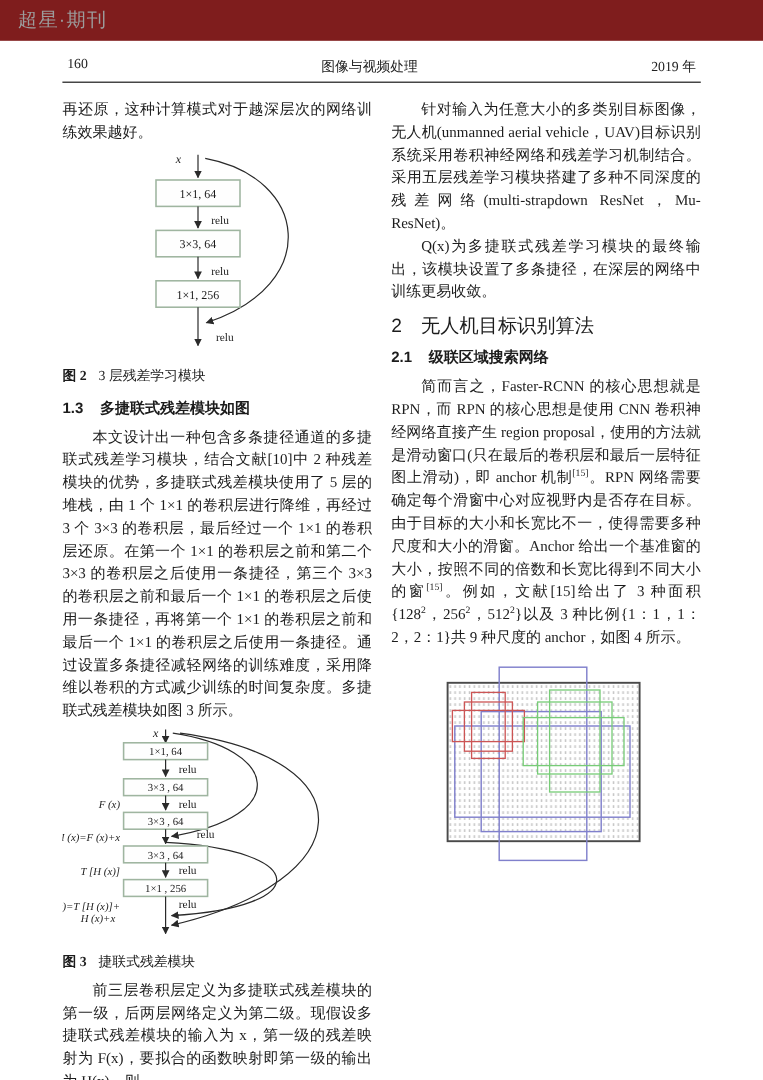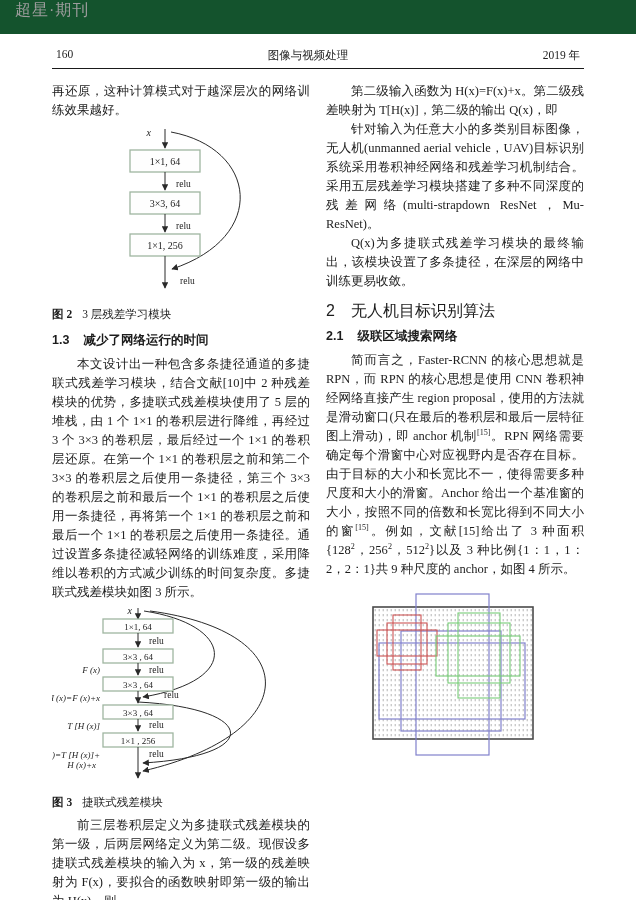--- a/index.html
+++ b/index.html
@@ -1,21 +1,21 @@
 <!DOCTYPE html>
 <html><head>
 <meta charset="utf-8">
 <style>
   html,body{margin:0;padding:0;}
   body{
     width:636px;height:900px;background:#ffffff;overflow:hidden;
     font-family:"Liberation Serif","DejaVu Serif",serif;color:#1c1c1c;
   }
   .topbar{
-    height:34px;display:flex;align-items:flex-start;padding-left:15px;background:#14532d;
+    height:34px;display:flex;align-items:center;padding-left:15px;background:#7f1d1d;
   }
   .brand{
     font-family:"Liberation Sans","DejaVu Sans",sans-serif;
     font-size:16px;color:#9c9c9c;letter-spacing:1px;font-weight:500;
   }
   .page{padding:14px 52px 0 52px;}
   .page-header{
     display:flex;justify-content:space-between;align-items:flex-start;
     font-size:11.5px;color:#222;padding:0 4px 5px 4px;
     border-bottom:1.6px solid #1a1a1a;
@@ -93,21 +93,21 @@
           <text class="boxlbl" x="113" y="125" text-anchor="middle">1×1, 256</text>
           <line class="flowline" x1="113" y1="132" x2="113" y2="164" marker-end="url(#ah)"></line>
           <text class="relu" x="128" y="160">relu</text>
         </svg>
         <div class="fig-caption">
           <span class="cap-label">图 2</span><span>3 层残差学习模块</span>
         </div>
       </div>
 
       <div class="h-sub">
-        <span class="hnum">1.3</span><span>减少了网络运行的时间</span>
+        <span class="hnum">1.3</span><span>多捷联式残差模块如图</span>
       </div>
 
       <p>本文设计出一种包含多条捷径通道的多捷联式残差学习模块，结合文献[10]中 2 种残差模块的优势，多捷联式残差模块使用了 5 层的堆栈，由 1 个 1×1 的卷积层进行降维，再经过 3 个 3×3 的卷积层，最后经过一个 1×1 的卷积层还原。在第一个 1×1 的卷积层之前和第二个 3×3 的卷积层之后使用一条捷径，第三个 3×3 的卷积层之前和最后一个 1×1 的卷积层之后使用一条捷径，再将第一个 1×1 的卷积层之前和最后一个 1×1 的卷积层之后使用一条捷径。通过设置多条捷径减轻网络的训练难度，采用降维以卷积的方式减少训练的时间复杂度。多捷联式残差模块如图 3 所示。</p>
 
       <div class="figure">
         <svg width="258" height="176" viewBox="0 0 258 176">
           <text class="xin" x="80" y="8" text-anchor="end">x</text>
           <line class="flowline" x1="86" y1="2" x2="86" y2="13" marker-end="url(#ah)"></line>
           <path class="flowline" d="M 92 5 C 180 18, 192 74, 91 91" marker-end="url(#ah)"></path>
           <path class="flowline" d="M 98 5 C 256 26, 250 128, 91 165" marker-end="url(#ah)"></path>
@@ -147,21 +147,20 @@
           <span class="cap-label">图 3</span><span>捷联式残差模块</span>
         </div>
       </div>
 
       <p>前三层卷积层定义为多捷联式残差模块的第一级，后两层网络定义为第二级。现假设多捷联式残差模块的输入为 x，第一级的残差映射为 F(x)，要拟合的函数映射即第一级的输出为 H(x)，则</p>
 
     </div>
 
     <div class="col">
 
-      <p>第二级输入函数为 H(x)=F(x)+x。第二级残差映射为 T[H(x)]，第二级的输出 Q(x)，即</p>
 
 
       <p>针对输入为任意大小的多类别目标图像，无人机(unmanned aerial vehicle，UAV)目标识别系统采用卷积神经网络和残差学习机制结合。采用五层残差学习模块搭建了多种不同深度的残差网络(multi-strapdown ResNet，Mu-ResNet)。</p>
       <p>Q(x)为多捷联式残差学习模块的最终输出，该模块设置了多条捷径，在深层的网络中训练更易收敛。</p>
 
       <div class="h-main">
         <span class="hnum">2</span><span>无人机目标识别算法</span>
       </div>
 
       <div class="h-sub">

